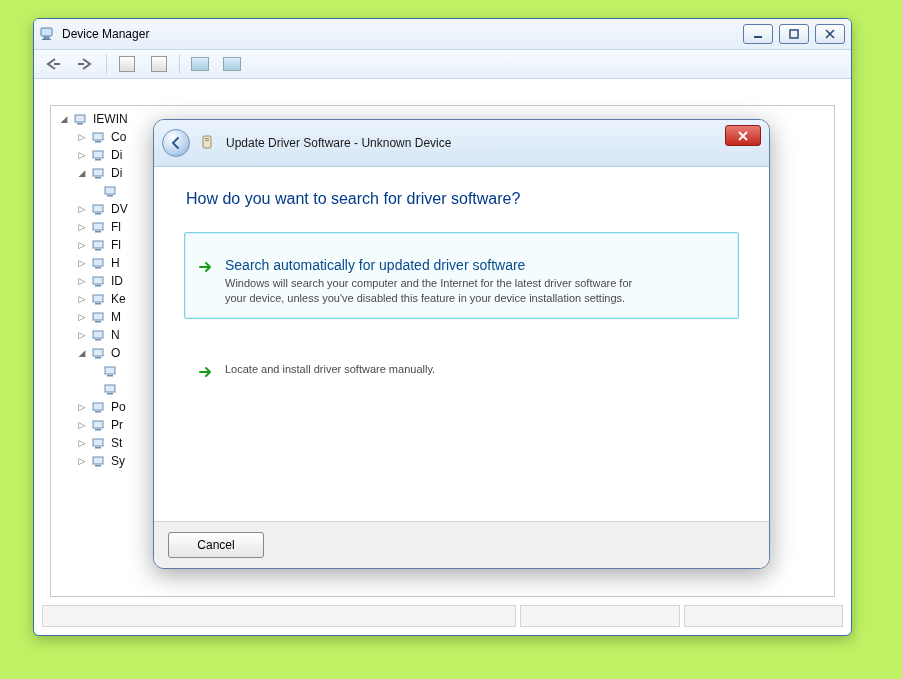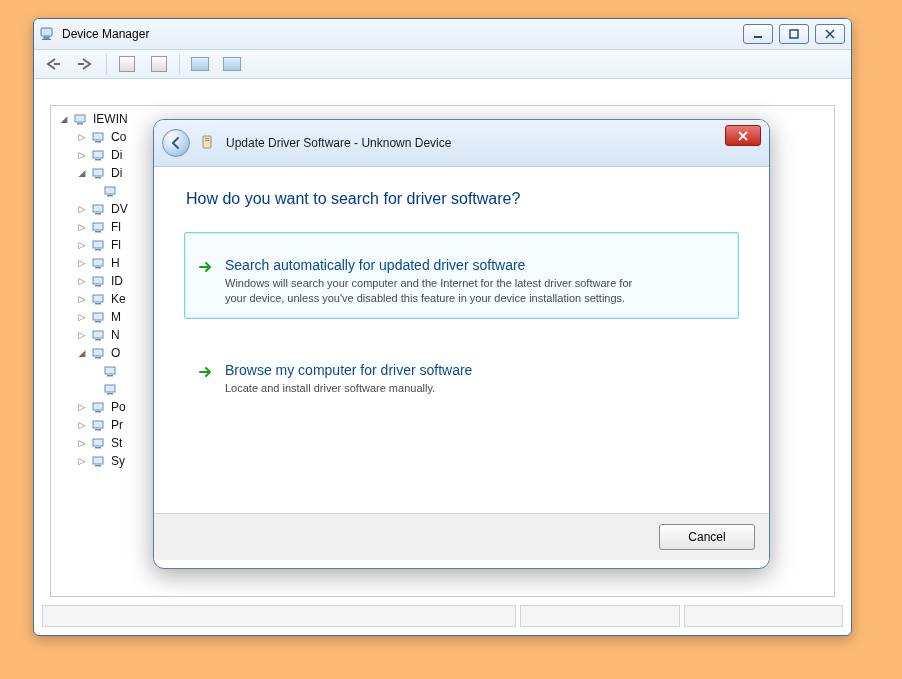--- a/index.html
+++ b/index.html
@@ -1,16 +1,16 @@
 <!DOCTYPE html>
 <html><head>
 <meta charset="utf-8">
 <style>
   html,body{margin:0;padding:0;font-family:"Segoe UI",Tahoma,sans-serif;font-size:12px;color:#000;background:#fff}
-  .stage{position:relative;width:902px;height:679px;background:#fdba74}
+  .stage{position:relative;width:902px;height:679px;background:#bef264}
 
   
   .dm-window{position:absolute;left:33px;top:18px;width:817px;height:616px;
     border:1px solid #3b6ea5;border-radius:6px;background:#fff;
     box-shadow:0 4px 14px rgba(0,0,0,.25);overflow:hidden}
   .dm-titlebar{height:30px;background:linear-gradient(#f4f8fd,#e7eff9);
     border-bottom:1px solid #c5d6e8;display:flex;align-items:center;padding:0 6px}
   .dm-titlebar .title{display:flex;align-items:center;gap:6px;font-size:12px;color:#000}
   .dm-caption-btns{margin-left:auto;display:flex;gap:6px}
   .cap-btn{width:28px;height:18px;border:1px solid #5a7ca6;border-radius:3px;
@@ -59,22 +59,22 @@
 
   .dlg-body{position:absolute;left:0;right:0;top:46px;bottom:46px;padding:18px 30px 10px 30px}
   .dlg-heading{color:#003a8c;font-size:16px;margin:6px 0 24px 2px}
 
   .option{border:1px solid transparent;border-radius:2px;padding:24px 12px 12px 12px;margin-bottom:18px;display:flex;gap:10px;cursor:default}
   .option.selected{border:1px solid #7fd3e6;background:#f5fcfe;box-shadow:inset 0 0 0 1px #d2f0f7}
   .option .arrow{width:18px;flex:0 0 18px;display:flex;align-items:flex-start;justify-content:center;padding-top:2px}
   .option .title{color:#094b8d;font-size:14px;margin-bottom:3px}
   .option .desc{color:#4a4a4a;font-size:11px;line-height:15px;max-width:430px}
 
-  .dlg-footer{position:absolute;left:0;right:0;bottom:8px;height:46px;background:#f0f0f0;border-top:1px solid #d6d6d6;
-    display:flex;align-items:center;justify-content:flex-end;padding:0 14px}
+  .dlg-footer{position:absolute;left:0;right:0;bottom:0;height:46px;background:#f0f0f0;border-top:1px solid #d6d6d6;
+    display:flex;align-items:center;padding:0 14px}
   .btn{min-width:70px;height:24px;border:1px solid #8a8a8a;border-radius:3px;
     background:linear-gradient(#fefefe,#e6e6e6);padding:0 12px;font-size:12px;color:#000;
     display:inline-flex;align-items:center;justify-content:center;cursor:default}
 
   
   .mini{width:16px;height:12px;border:1px solid #8aa;background:linear-gradient(#def,#acd)}
   .mini2{width:14px;height:14px;border:1px solid #999;background:linear-gradient(#fff,#ddd)}
 </style>
 </head>
 <body>
@@ -398,21 +398,20 @@
         </div>
       </div>
 
       <div class="option">
         <div class="arrow">
           <svg width="16" height="16" viewBox="0 0 16 16">
               <path d="M2 8 H11 M8 4 L12 8 L8 12" fill="none" stroke="#1a9e1a" stroke-width="2" stroke-linecap="round" stroke-linejoin="round"></path>
             </svg>
         </div>
         <div>
-          <div class="title">Browse my computer for driver software</div>
           <div class="desc">Locate and install driver software manually.</div>
         </div>
       </div>
     </div>
 
     <div class="dlg-footer">
       <div class="btn">Cancel</div>
     </div>
   </div>
 

